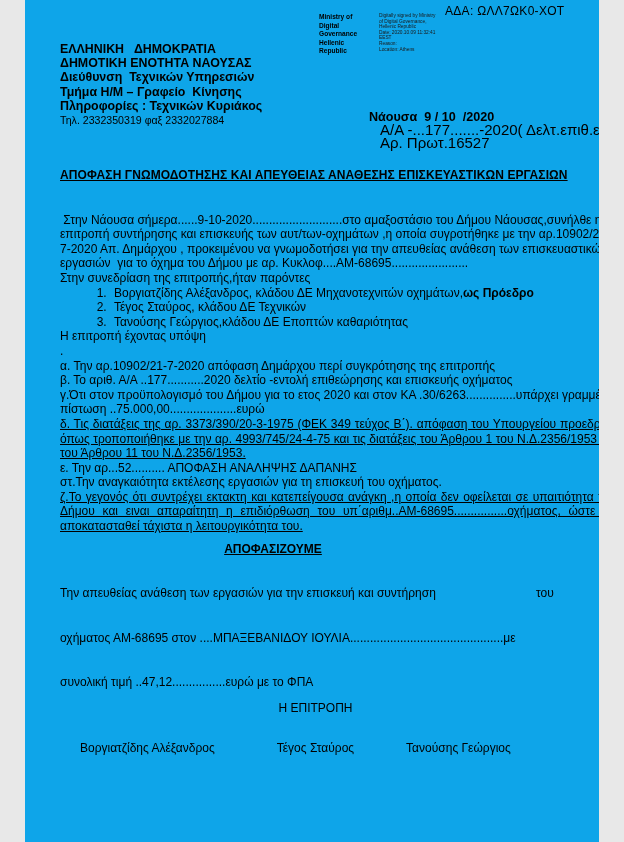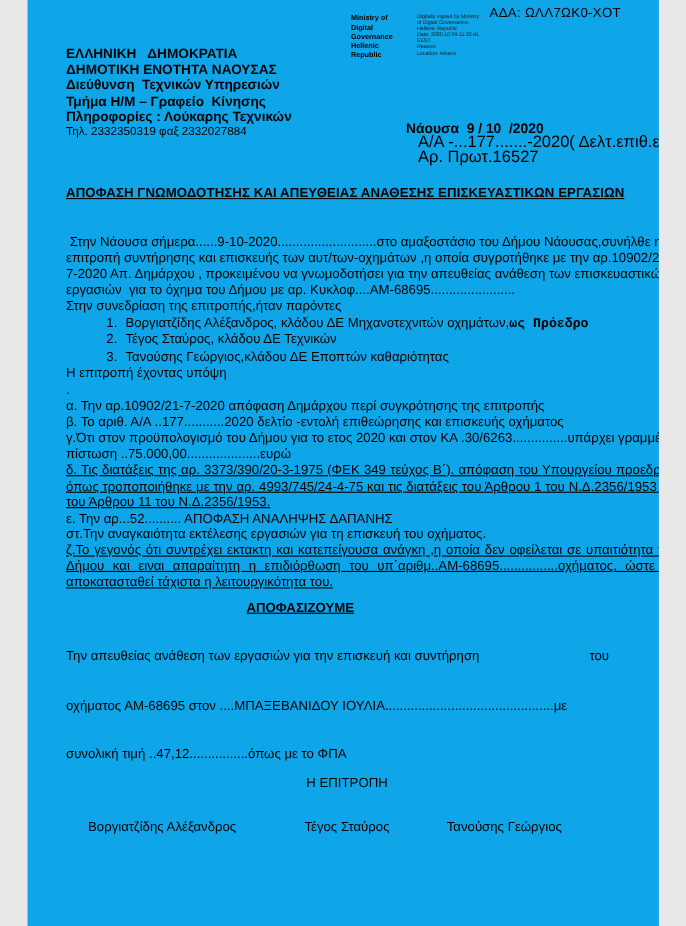--- a/index.html
+++ b/index.html
@@ -35,21 +35,21 @@
     font-size:12px; line-height:14.6px;
   }
   .doc-title {
     font-size:12px; font-weight:bold; text-decoration:underline;
     white-space:nowrap; letter-spacing:0.1px; margin-bottom:10px;
   }
   .pre { white-space:pre-wrap;margin-top:30px; }
   .justify { text-align:justify;text-decoration:underline; }
   ol.attendees { margin:0; padding-left:50px; }
   ol.attendees li { padding-left:4px; }
-  .bold { font-weight:bold;font-family:Liberation Mono, monospace; }
+  .bold { font-weight:bold; }
   .decide-heading {
     font-weight:bold; text-decoration:underline; text-align:center;
     margin:8px 130px 0 0;
   }
   .decision { margin-top:26px; }
   .committee-heading { text-align:center; margin:11px 45px 0 0; }
   .signatures { display:flex; margin-top:25px; font-size:12px; }
   .sig-1 { margin-left:20px; }
   .sig-2 { margin-left:62px; }
   .sig-3 { margin-left:52px; }
@@ -76,21 +76,21 @@
       <div>Reason:</div>
       <div>Location: Athens</div>
     </div>
   </div>
 
   <div class="header-left">
     <div class="hl">ΕΛΛΗΝΙΚΗ   ΔΗΜΟΚΡΑΤΙΑ</div>
     <div class="hl">ΔΗΜΟΤΙΚΗ ΕΝΟΤΗΤΑ ΝΑΟΥΣΑΣ</div>
     <div class="hl">Διεύθυνση  Τεχνικών Υπηρεσιών</div>
     <div class="hl">Τμήμα Η/Μ – Γραφείο  Κίνησης</div>
-    <div class="hl">Πληροφορίες : Λούκαρης Τεχνικών</div>
+    <div class="hl">Πληροφορίες : Τεχνικών Κυριάκος</div>
     <div class="phone">Τηλ. 2332350319 φαξ 2332027884</div>
   </div>
 
   <div class="header-right">
     <div class="date">Νάουσα  9 / 10  /2020</div>
     <div class="ref">Α/Α -...177.......-2020( Δελτ.επιθ.επισκ.)</div>
     <div class="protocol">Αρ. Πρωτ.16527</div>
   </div>
 
   <div class="docbody">
@@ -114,21 +114,21 @@
     <div class="justify">δ. Τις διατάξεις της αρ. 3373/390/20-3-1975 (ΦΕΚ 349 τεύχος Β΄). απόφαση του Υπουργείου προεδρίας όπως τροποποιήθηκε με την αρ. 4993/745/24-4-75 και τις διατάξεις του Άρθρου 1 του Ν.Δ.2356/1953 και του Άρθρου 11  του Ν.Δ.2356/1953.</div>
     <div>ε. Την αρ...52.......... ΑΠΟΦΑΣΗ ΑΝΑΛΗΨΗΣ ΔΑΠΑΝΗΣ</div>
     <div>στ.Την αναγκαιότητα εκτέλεσης εργασιών για τη επισκευή του οχήματος.</div>
     <div class="justify">ζ.Το γεγονός ότι συντρέχει εκτακτη και κατεπείγουσα ανάγκη ,η οποία δεν οφείλεται σε υπαιτιότητα του Δήμου και ειναι απαραίτητη η επιδιόρθωση του υπ΄αριθμ..ΑΜ-68695................οχήματος, ώστε να αποκατασταθεί τάχιστα η λειτουργικότητα του.</div>
 
     <div class="decide-heading">ΑΠΟΦΑΣΙΖΟΥΜΕ</div>
 
     <div class="decision">
       <div class="pre">Την απευθείας ανάθεση των εργασιών για την επισκευή και συντήρηση                              του</div>
       <div class="pre">οχήματος ΑΜ-68695 στον ....ΜΠΑΞΕΒΑΝΙΔΟΥ ΙΟΥΛΙΑ..............................................με</div>
-      <div class="pre">συνολική τιμή ..47,12................όπως με το ΦΠΑ</div>
+      <div class="pre">συνολική τιμή ..47,12................ευρώ με το ΦΠΑ</div>
     </div>
 
     <div class="committee-heading">Η ΕΠΙΤΡΟΠΗ</div>
 
     <div class="signatures">
       <span class="sig-1">Βοργιατζίδης Αλέξανδρος</span>
       <span class="sig-2">Τέγος Σταύρος</span>
       <span class="sig-3">Τανούσης Γεώργιος</span>
     </div>
   </div>

